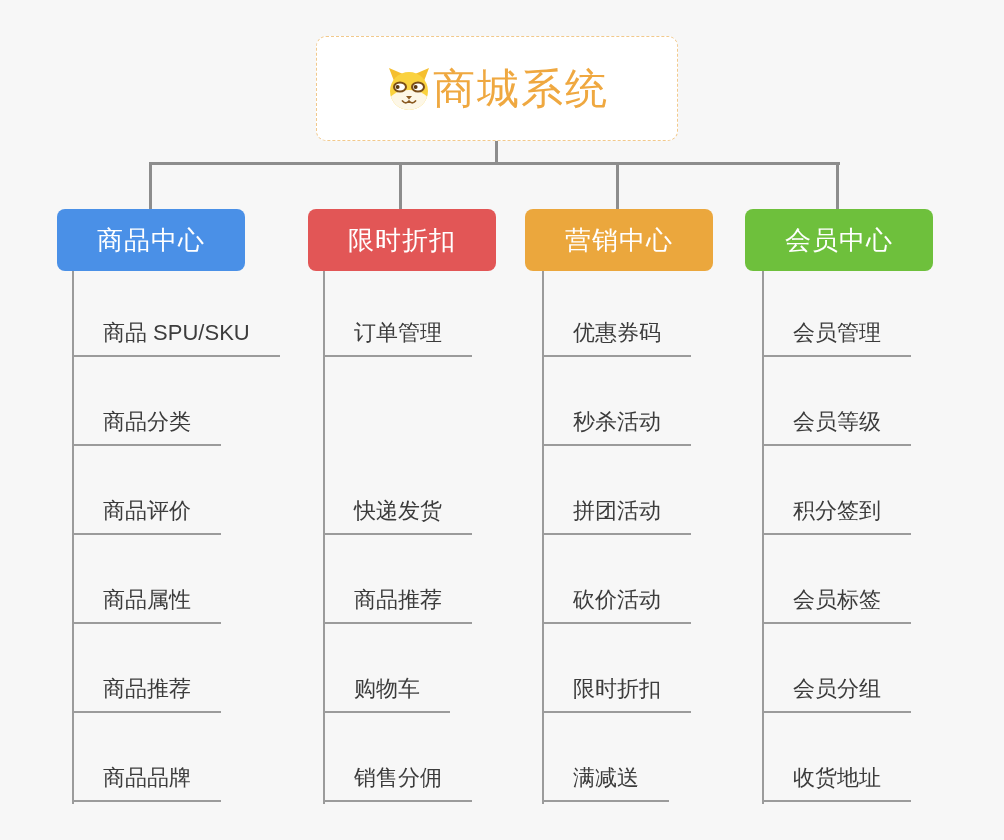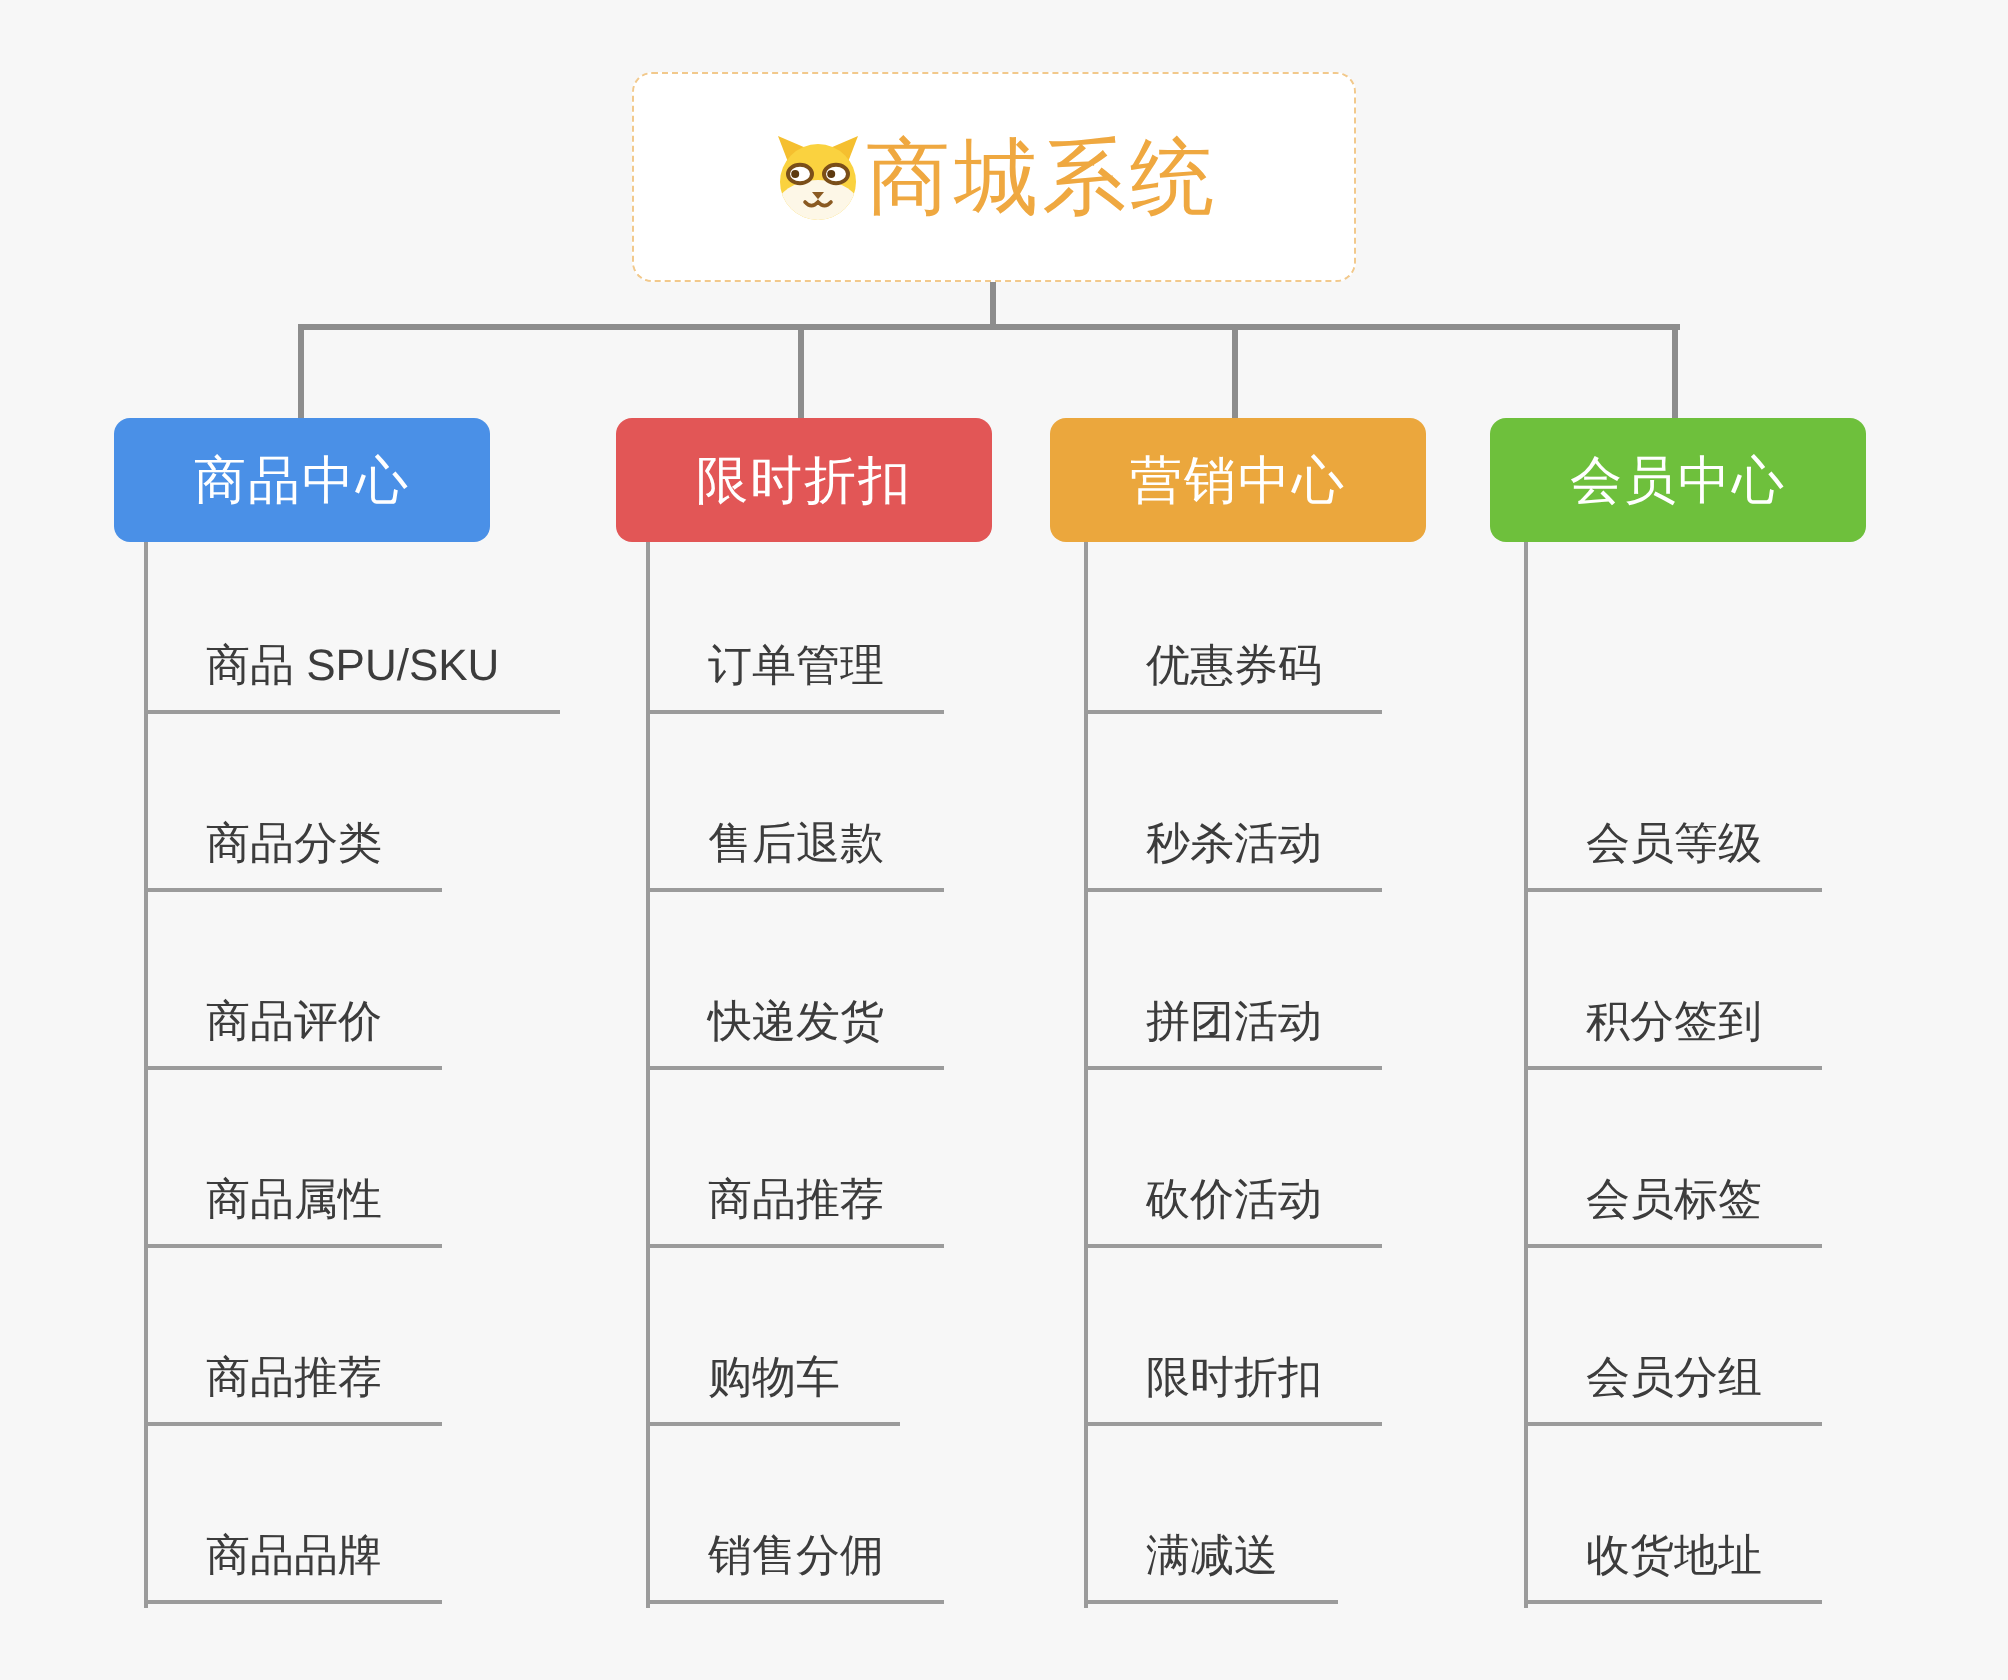--- a/index.html
+++ b/index.html
@@ -123,32 +123,32 @@
   </div>
 
   <div class="leaf c1 r1">商品 SPU/SKU</div>
   <div class="leaf c1 r2">商品分类</div>
   <div class="leaf c1 r4">商品属性</div>
   <div class="leaf c1 r3">商品评价</div>
   <div class="leaf c1 r5">商品推荐</div>
   <div class="leaf c1 r6">商品品牌</div>
 
   <div class="leaf c2 r1">订单管理</div>
-  <div class="leaf c2 r2">售后退款</div>
   <div class="leaf c2 r3">快递发货</div>
   <div class="leaf c2 r4">商品推荐</div>
   <div class="leaf c2 r5">购物车</div>
   <div class="leaf c2 r6">销售分佣</div>
 
   <div class="leaf c3 r1">优惠券码</div>
   <div class="leaf c3 r2">秒杀活动</div>
   <div class="leaf c3 r3">拼团活动</div>
   <div class="leaf c3 r4">砍价活动</div>
   <div class="leaf c3 r5">限时折扣</div>
   <div class="leaf c3 r6">满减送</div>
 
+  <div class="leaf c4 r1">会员管理</div>
   <div class="leaf c4 r2">会员等级</div>
   <div class="leaf c4 r3">积分签到</div>
   <div class="leaf c4 r4">会员标签</div>
   <div class="leaf c4 r5">会员分组</div>
   <div class="leaf c4 r6">收货地址</div>
 
 </div>
 
 </body></html>

